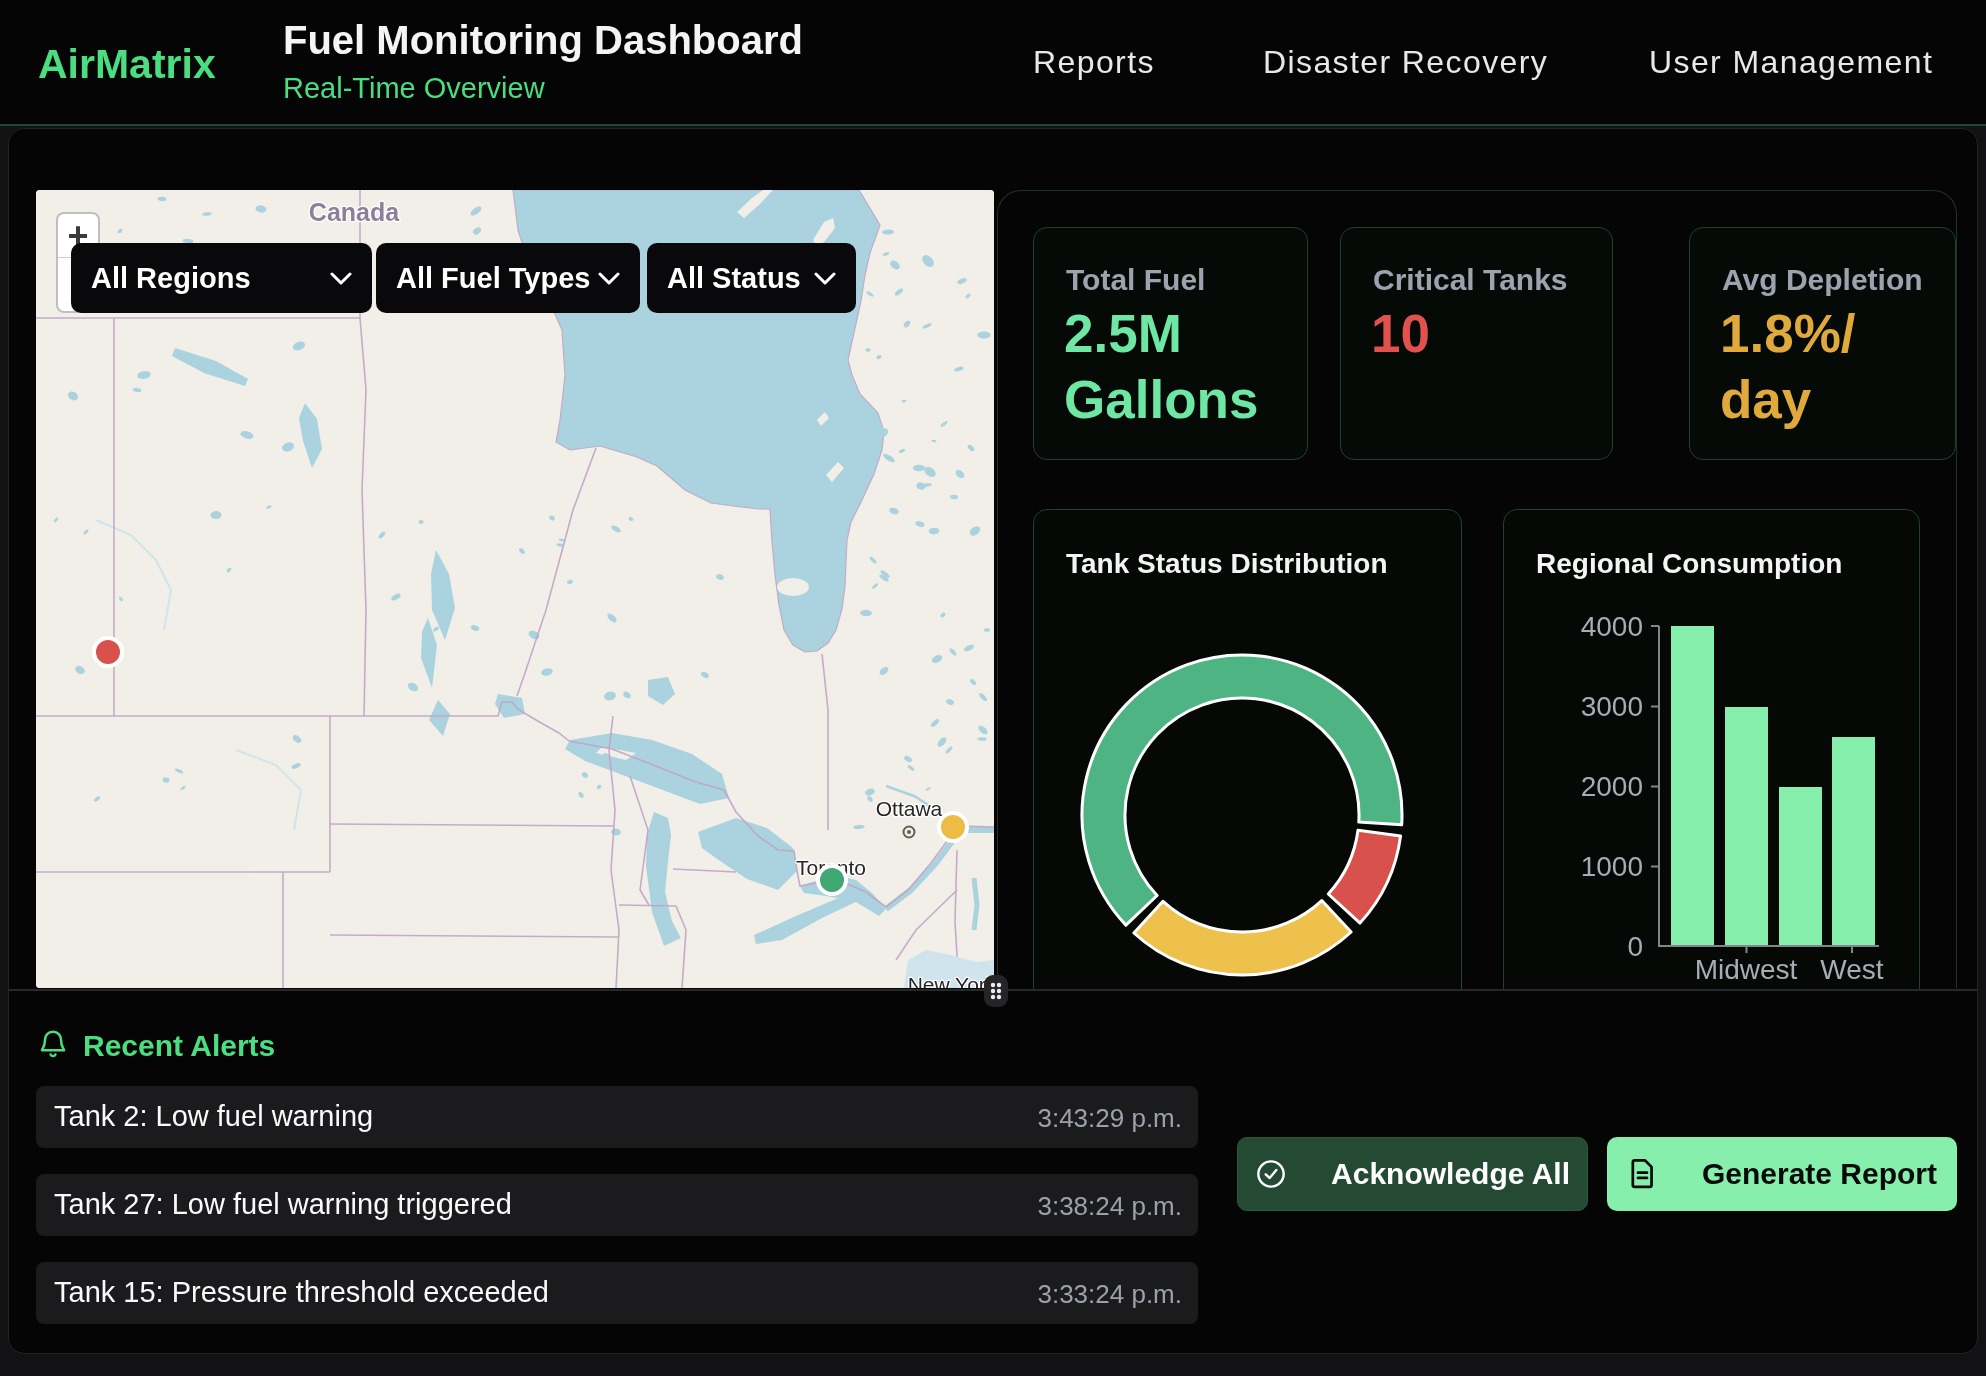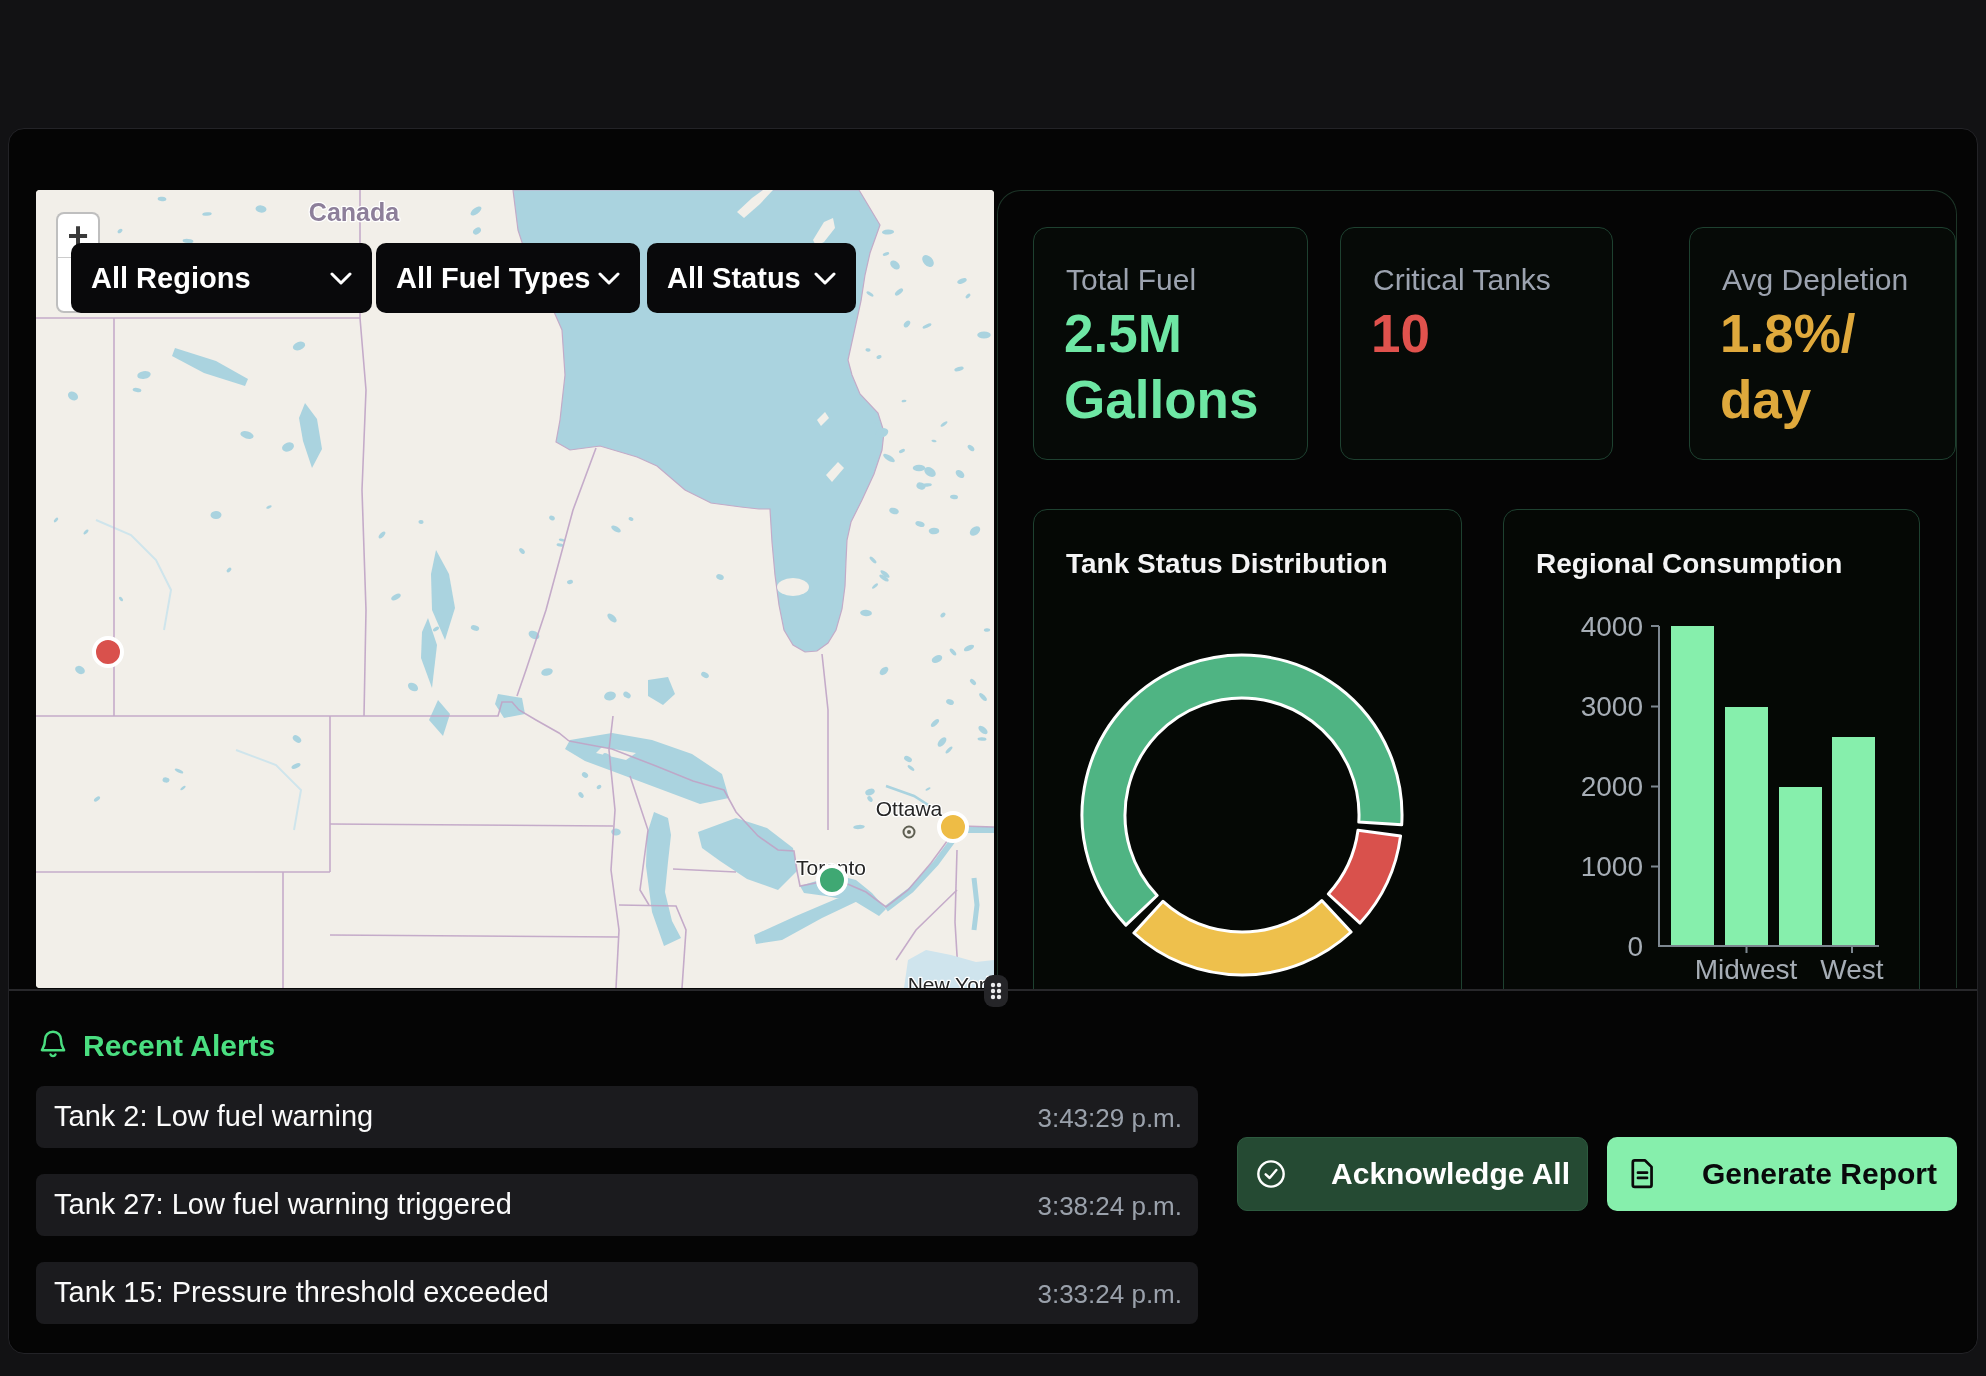--- a/index.html
+++ b/index.html
@@ -17,41 +17,49 @@
 #map { position:absolute; left:36px; top:190px; width:958px; height:798px; border-radius:4px; overflow:hidden; background:#f2efe9; }
 
 #zoomctl { position:absolute; left:56px; top:212px; width:44px; height:101px; background:#fff; border:2px solid rgba(0,0,0,0.25); border-radius:8px; }
 #zoomctl .plus { position:absolute; left:0; top:0; width:40px; height:44px; border-bottom:1px solid #ccc; color:#3a3a3a; font-size:36px; font-weight:700; text-align:center; line-height:44px; }
 
 .dd { position:absolute; top:243px; height:70px; background:#09090b; border-radius:10px; color:#fff; font-size:29px; font-weight:600; display:flex; align-items:center; padding:0 20px; white-space:nowrap; }
 .dd svg { margin-left:auto; }
 
 #rpanel { position:absolute; left:997px; top:190px; width:960px; height:798px; border:1px solid #1d3528; border-radius:24px 24px 0 0; border-bottom:none; }
 .scard { position:absolute; top:227px; height:233px; background:#060a07; border:1px solid #1e4130; border-radius:14px; }
-.slabel { position:absolute; left:32px; top:35px; font-size:30px; color:#9ca3af; font-weight:400; }
+.slabel { position:absolute; left:32px; top:35px; font-size:30px; color:#9ca3af; font-weight:700; }
 .sval { position:absolute; left:30px; top:73px; font-size:53px; font-weight:700; line-height:66px; }
 .ccard { position:absolute; top:509px; height:512px; background:#050805; border:1px solid #1e4130; border-radius:14px; }
 .ctitle { position:absolute; left:32px; top:38px; font-size:28px; font-weight:700; color:#f4f4f5; }
 
 #alerts { position:absolute; left:9px; top:990px; width:1968px; height:362px; background:#050505; border-radius:0 0 16px 16px; }
 #alhead { position:absolute; left:83px; top:1029px; font-size:30px; font-weight:700; color:#4ade80; }
 .arow { position:absolute; left:36px; width:1162px; height:62px; background:#1b1b1e; border-radius:8px; }
 .arow .t { position:absolute; left:18px; top:14px; font-size:29px; color:#fafafa; font-weight:500; }
 .arow .tm { position:absolute; right:16px; top:17px; font-size:26px; color:#9aa1ab; }
 .btn { position:absolute; top:1137px; height:74px; border-radius:10px; display:flex; align-items:center; justify-content:center; gap:44px; }
 #ack { left:1237px; width:351px; background:#254a33; border:1px solid #2d5a3f; color:#fff; font-size:30px; font-weight:600; }
 #gen { left:1607px; width:350px; background:#86efac; color:#09090b; font-size:30px; font-weight:700; }
 
 #divider { position:absolute; left:9px; top:989px; width:1968px; height:2px; background:#28282b; }
 #dragh { position:absolute; left:984px; top:975px; width:24px; height:32px; background:#252528; border-radius:9px; }
 </style>
 </head>
 <body>
 <div id="stage">
   <div id="main"></div>
+  <div id="hdr">
+    <div id="logo">AirMatrix</div>
+    <div id="htitle">Fuel Monitoring Dashboard</div>
+    <div id="hsub">Real-Time Overview</div>
+    <div class="nav" style="left:1033px;">Reports</div>
+    <div class="nav" style="left:1263px;">Disaster Recovery</div>
+    <div class="nav" style="left:1649px;">User Management</div>
+  </div>
 
   <div id="map"><svg width="958" height="798" viewBox="0 0 958 798">
 <rect width="958" height="798" fill="#f2efe9"></rect>
 <path d="M477 0 L482 40 L495 80 L515 115 L526 140 L529 185 L524 230 L520 252 L534 260 L564 256 L601 267 L621 276 L649 300 L675 313 L705 317 L723 319 L734 319 L736 352 L739 385 L743 415 L748 440 L757 455 L769 462 L781 461 L792 453 L800 440 L806 419 L809 396 L810 371 L811 350 L815 332 L826 310 L838 284 L846 260 L848 242 L842 223 L824 204 L816 185 L812 170 L825 111 L829 85 L834 63 L844 35 L823 0 Z" fill="#aad3df" stroke="#c2abc8" stroke-width="1.2" opacity="1"></path>
 <path d="M701 22 L716 8 L727 0 L737 0 L724 14 L708 28 Z" fill="#f2efe9"></path>
 <path d="M777 50 L788 32 L797 28 L799 38 L788 52 L780 56 Z" fill="#f2efe9"></path>
 <path d="M781 230 L789 222 L793 228 L785 236 Z" fill="#f2efe9"></path>
 <path d="M790 285 L802 272 L808 278 L796 292 Z" fill="#f2efe9"></path>
 <ellipse cx="757" cy="397" rx="16" ry="9" fill="#f2efe9"></ellipse>
 <path d="M139 158 L180 171 L212 189 L209 196 L168 183 L136 166 Z" fill="#aad3df"></path>

